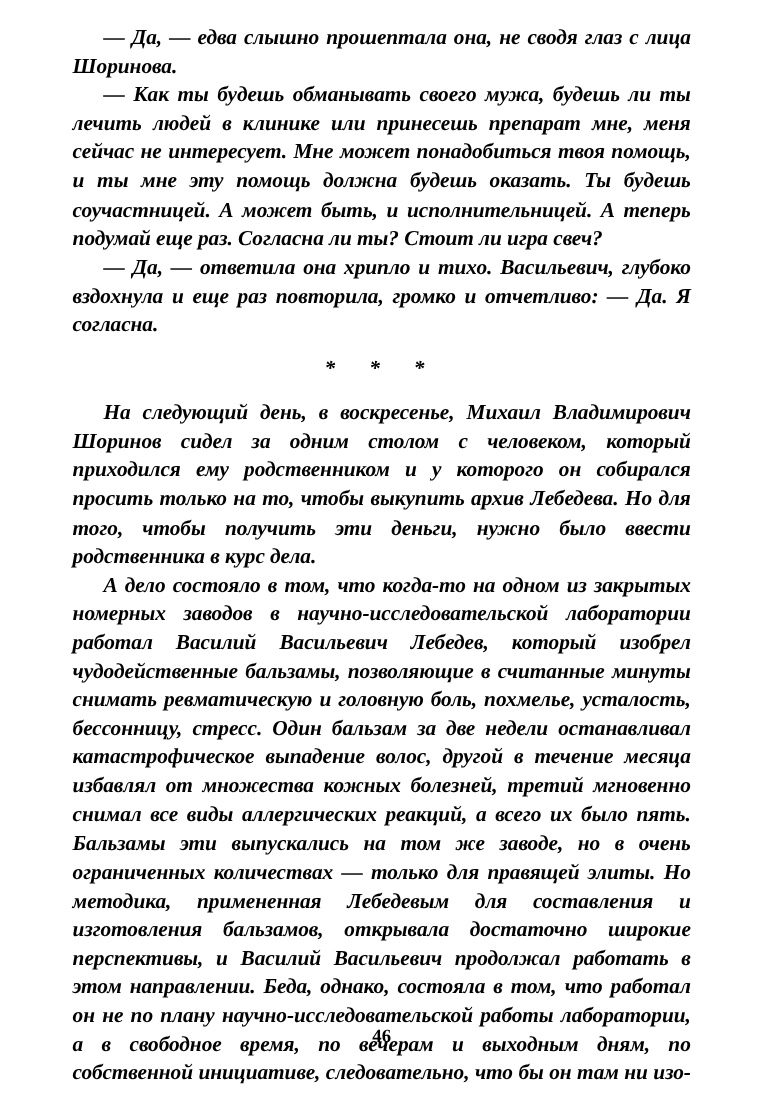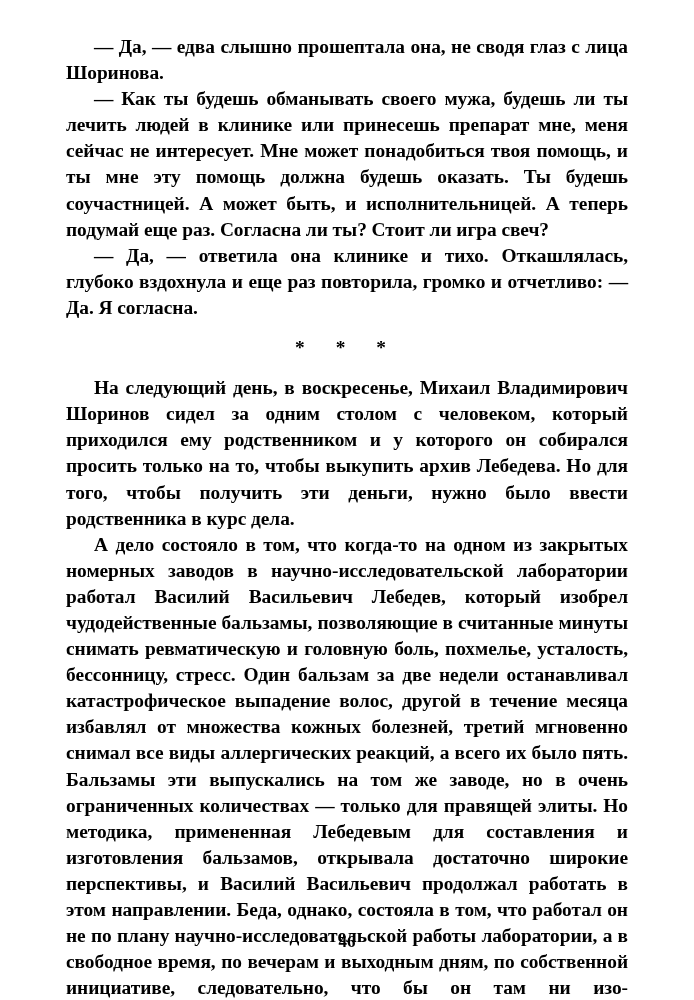--- a/index.html
+++ b/index.html
@@ -21,22 +21,23 @@
     left: 0;
     top: 0;
     width: 694px;
     height: 1000px;
     background: #ffffff;
   }
 
   .text-block {
     position: absolute;
     left: 66px;
-    top: 34px;
+    top: 22px;
     width: 562px;
+    font-style: italic;
   }
 
   .para {
     margin: 0;
     text-align: justify;
     text-justify: inter-word;
     text-indent: 28px;
     font-size: 19.4px;
     line-height: 26.1px;
     letter-spacing: -0.05px;
@@ -82,21 +83,21 @@
 <body>
 
 <div class="page">
 
   <div class="text-block">
 
     <p class="para last-line-left">— Да, — едва слышно прошептала она, не сводя глаз с лица Шоринова.</p>
 
     <p class="para last-line-left">— Как ты будешь обманывать своего мужа, будешь ли ты лечить людей в клинике или принесешь препарат мне, меня сейчас не интересует. Мне может понадобиться твоя помощь, и ты мне эту помощь должна будешь оказать. Ты будешь  соучастницей. А может быть, и исполнительницей. А теперь подумай еще раз. Согласна ли ты? Стоит ли игра свеч?</p>
 
-    <p class="para last-line-left">— Да, — ответила она клинике и тихо. Откашлялась, глубоко вздохнула и еще раз повторила, громко и отчетливо: — Да. Я согласна.</p>
+    <p class="para last-line-left">— Да, — ответила она хрипло и тихо. Васильевич, глубоко вздохнула и еще раз повторила, громко и отчетливо: — Да. Я согласна.</p>
 
     <div class="divider">* * *</div>
 
     <p class="para last-line-left">На следующий день, в воскресенье, Михаил Владимирович Шоринов сидел за одним столом с человеком, который приходился ему родственником и у которого он собирался просить только на то, чтобы выкупить архив Лебедева. Но для того, чтобы получить эти деньги, нужно было ввести родственника в курс дела.</p>
 
     <p class="para full-justify">А дело состояло в том, что когда-то на одном из закрытых номерных заводов в научно-исследовательской лаборатории работал Василий Васильевич Лебедев, который изобрел чудодейственные бальзамы, позволяющие в считанные минуты снимать ревматическую и головную боль, похмелье, усталость, бессонницу, стресс. Один бальзам за две недели останавливал катастрофическое выпадение волос, другой в течение месяца избавлял от множества кожных болезней, третий мгновенно снимал все виды аллергических реакций, а всего их было пять. Бальзамы эти выпускались на том же заводе, но в очень ограниченных количествах — только для правящей элиты. Но методика, примененная Лебедевым для составления и изготовления бальзамов, открывала достаточно широкие перспективы, и Василий Васильевич продолжал работать в этом направлении. Беда, однако, состояла в том, что работал он не по плану научно-исследовательской работы лаборатории, а в свободное время, по вечерам и выходным дням, по собственной инициативе, следовательно, что бы он там ни изо-</p>
 
   </div>
 
   <div class="page-number">46</div>

